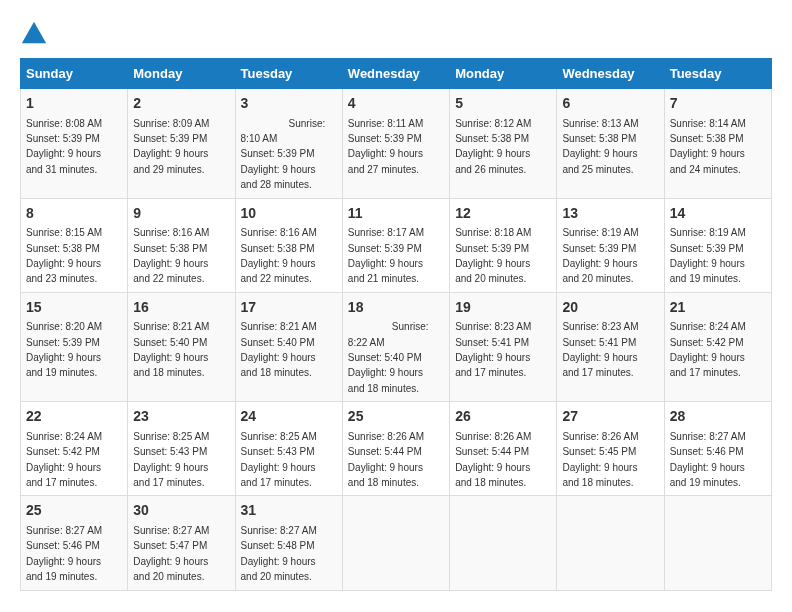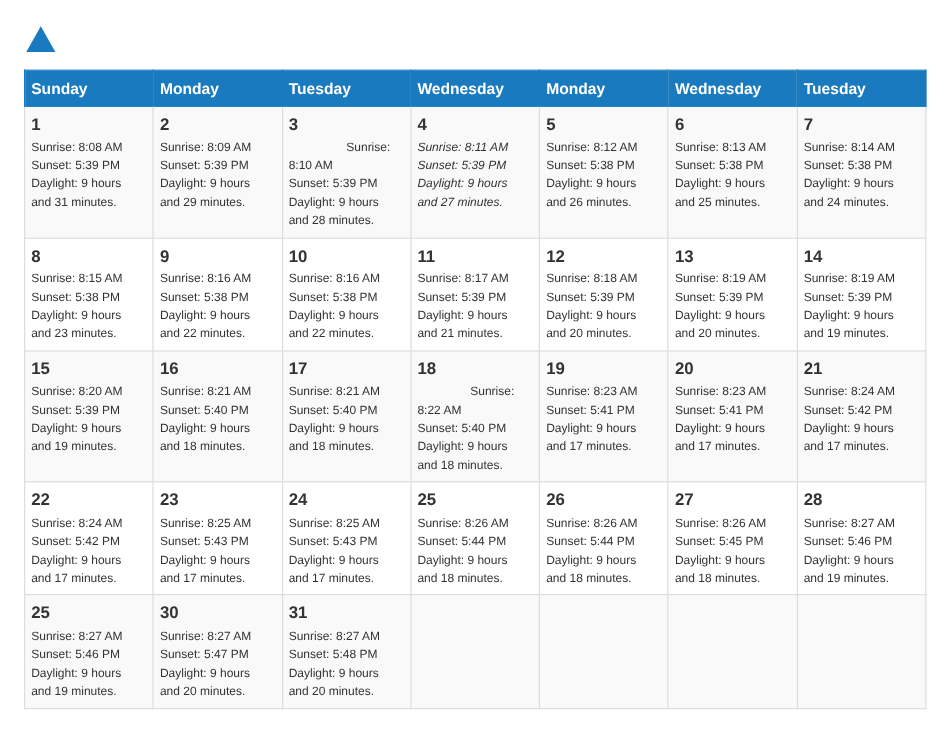--- a/index.html
+++ b/index.html
@@ -132,21 +132,21 @@
 Daylight: 9 hours
 and 31 minutes.</span></td>
         <td><span class="day-num">2</span><span class="day-info" style="white-space: pre-line;">Sunrise: 8:09 AM
 Sunset: 5:39 PM
 Daylight: 9 hours
 and 29 minutes.</span></td>
         <td><span class="day-num">3</span><span class="day-info" style="white-space: pre-line; margin-left: 48px;">Sunrise: 8:10 AM
 Sunset: 5:39 PM
 Daylight: 9 hours
 and 28 minutes.</span></td>
-        <td><span class="day-num">4</span><span class="day-info" style="white-space: pre-line; font-style: italic;">Sunrise: 8:11 AM
+        <td><span class="day-num">4</span><span class="day-info" style="white-space: pre-line;">Sunrise: 8:11 AM
 Sunset: 5:39 PM
 Daylight: 9 hours
 and 27 minutes.</span></td>
         <td><span class="day-num">5</span><span class="day-info" style="white-space: pre-line;">Sunrise: 8:12 AM
 Sunset: 5:38 PM
 Daylight: 9 hours
 and 26 minutes.</span></td>
         <td><span class="day-num">6</span><span class="day-info" style="white-space: pre-line;">Sunrise: 8:13 AM
 Sunset: 5:38 PM
 Daylight: 9 hours

